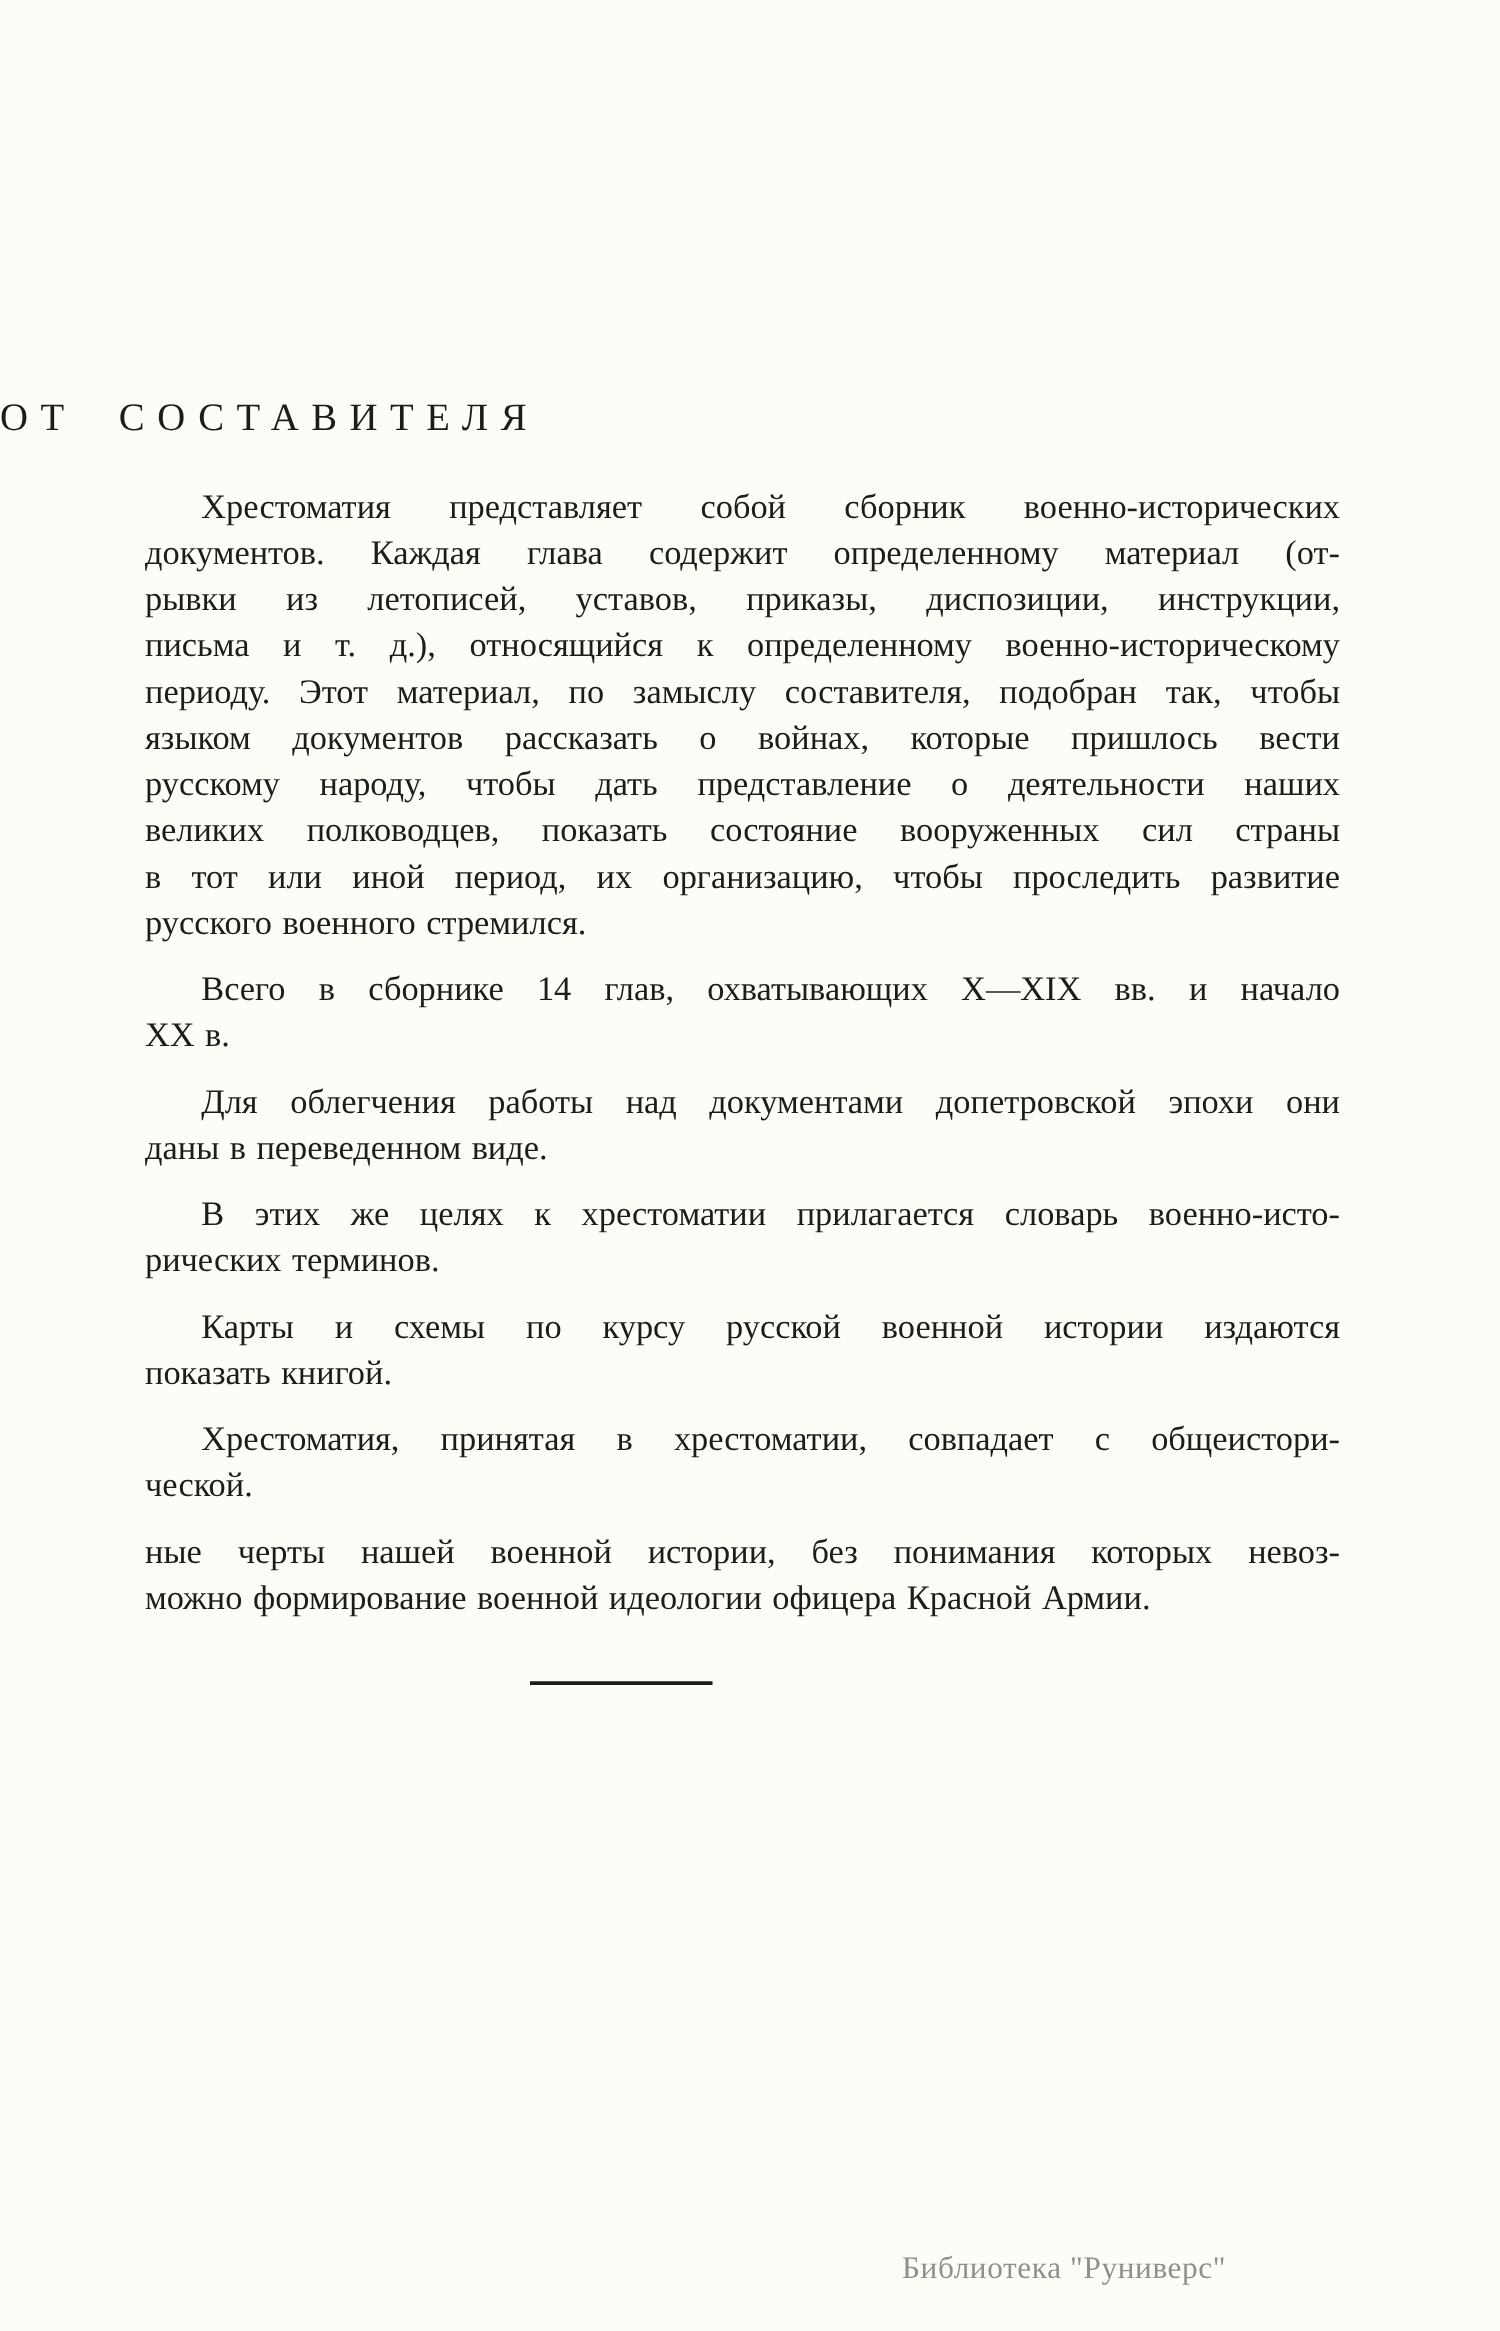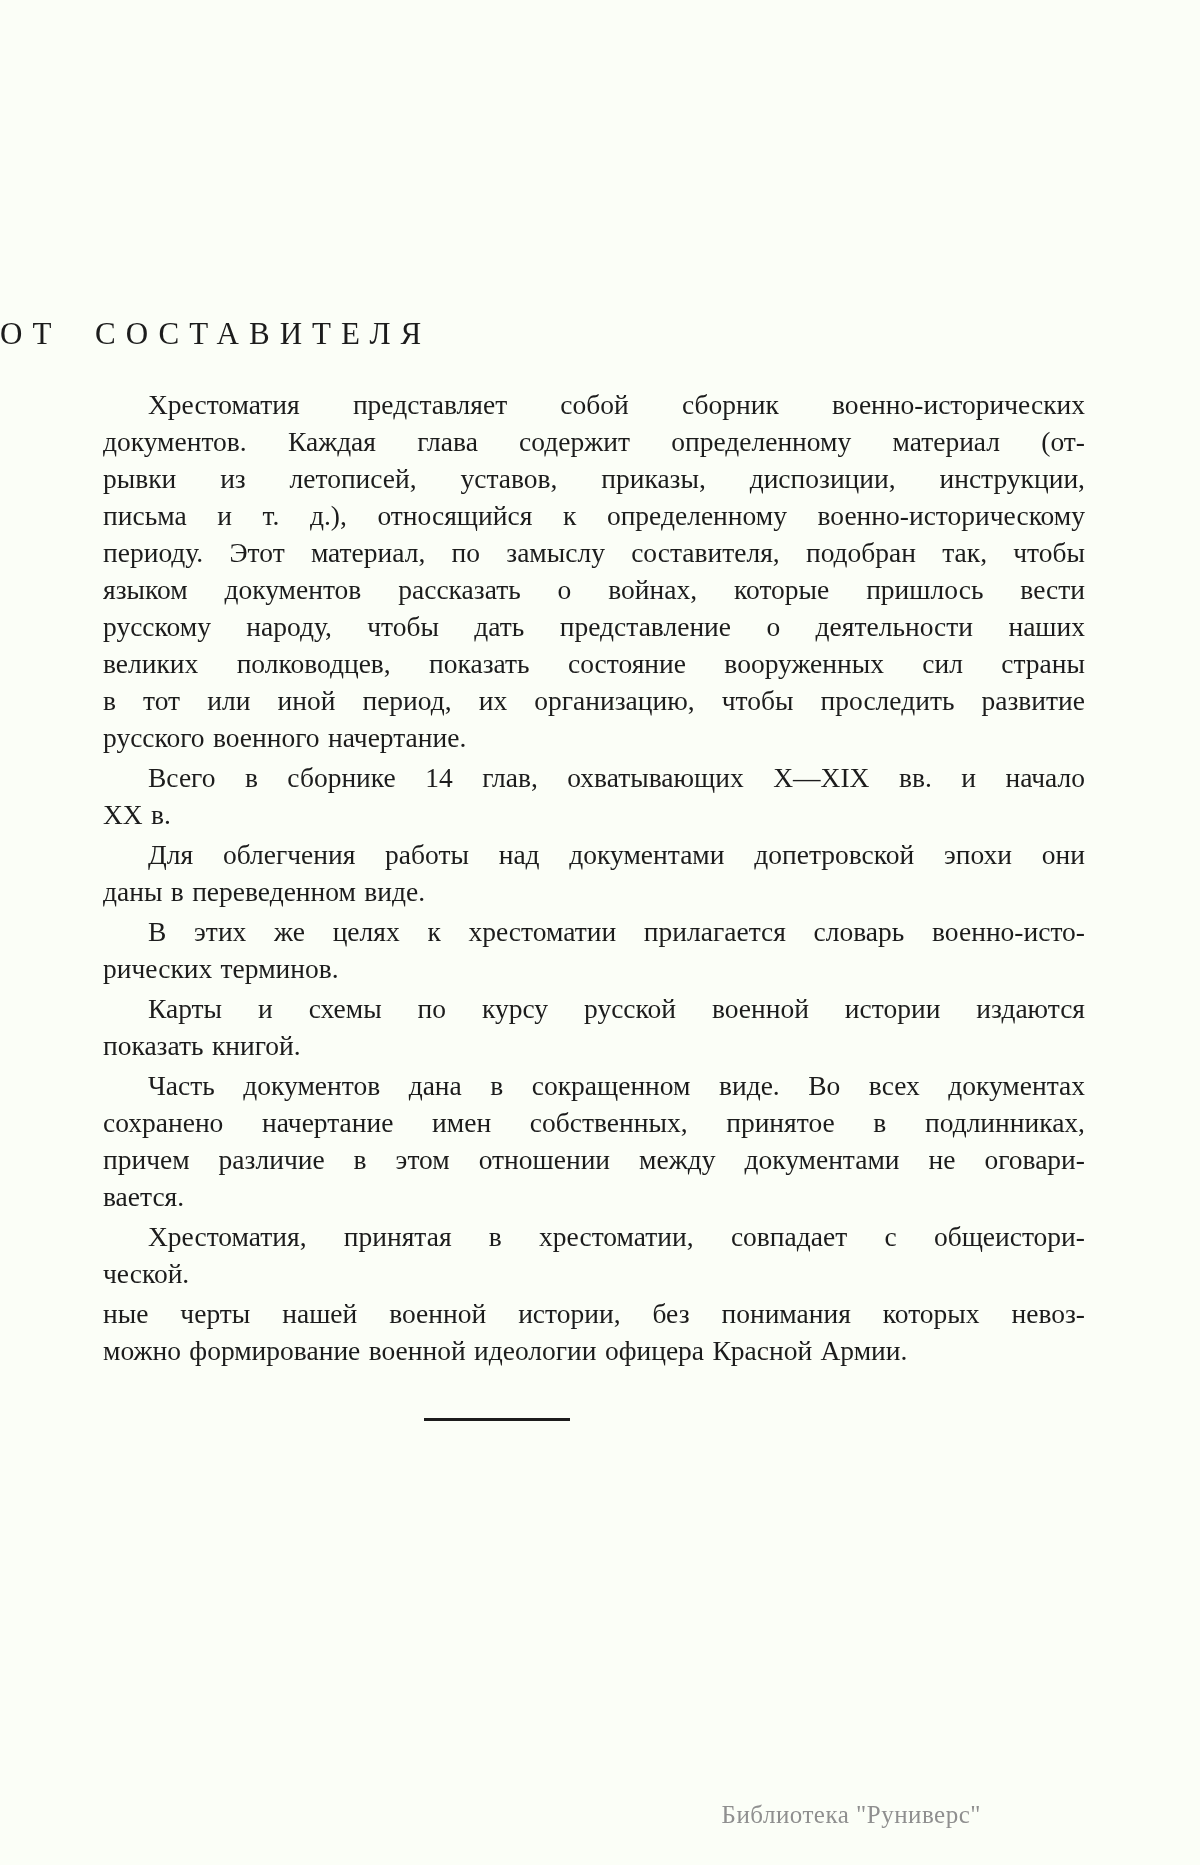--- a/index.html
+++ b/index.html
@@ -26,21 +26,21 @@
     font-size: 31px;
     font-weight: 500;
     letter-spacing: 10px;
     word-spacing: 16px;
     color: var(--ink, #1c1c1c);
   }
   .content {
     margin: 34px 112px 0 100px; 
   }
   .para {
-    margin: 3px;
+    margin: 16px;
   }
   .line {
     font-size: 27.5px;
     line-height: 37px;
     white-space: normal;
     text-align: justify;
     text-align-last: justify;
     word-spacing: 1.5px;
   }
   .line.pfirst {
@@ -76,45 +76,39 @@
       <div class="para">
         <div class="line pfirst">Хрестоматия представляет собой сборник военно-исторических</div>
         <div class="line">документов. Каждая глава содержит определенному материал (от-</div>
         <div class="line">рывки из летописей, уставов, приказы, диспозиции, инструкции,</div>
         <div class="line">письма и т. д.), относящийся к определенному военно-историческому</div>
         <div class="line">периоду. Этот материал, по замыслу составителя, подобран так, чтобы</div>
         <div class="line">языком документов рассказать о войнах, которые пришлось вести</div>
         <div class="line">русскому народу, чтобы дать представление о деятельности наших</div>
         <div class="line">великих полководцев, показать состояние вооруженных сил страны</div>
         <div class="line">в тот или иной период, их организацию, чтобы проследить развитие</div>
-        <div class="line plast">русского военного начертание.</div>
+        <div class="line plast">русского военного стремился.</div>
       </div>
       <div class="para">
         <div class="line pfirst">Всего в сборнике 14 глав, охватывающих X—XIX вв. и начало</div>
         <div class="line plast">XX в.</div>
       </div>
       <div class="para">
         <div class="line pfirst">Для облегчения работы над документами допетровской эпохи они</div>
         <div class="line plast">даны в переведенном виде.</div>
       </div>
       <div class="para">
         <div class="line pfirst">В этих же целях к хрестоматии прилагается словарь военно-исто-</div>
         <div class="line plast">рических терминов.</div>
       </div>
       <div class="para">
         <div class="line pfirst">Карты и схемы по курсу русской военной истории издаются</div>
         <div class="line plast">показать книгой.</div>
       </div>
       <div class="para">
-        <div class="line pfirst">Часть документов дана в сокращенном виде. Во всех документах</div>
-        <div class="line">сохранено начертание имен собственных, принятое в подлинниках,</div>
-        <div class="line">причем различие в этом отношении между документами не оговари-</div>
-        <div class="line plast">вается.</div>
-      </div>
-      <div class="para">
         <div class="line pfirst">Хрестоматия, принятая в хрестоматии, совпадает с общеистори-</div>
         <div class="line plast">ческой.</div>
       </div>
       <div class="para">
         <div class="line">ные черты нашей военной истории, без понимания которых невоз-</div>
         <div class="line plast">можно формирование военной идеологии офицера Красной Армии.</div>
       </div>
     </div>
 
   <div class="divider"></div>

